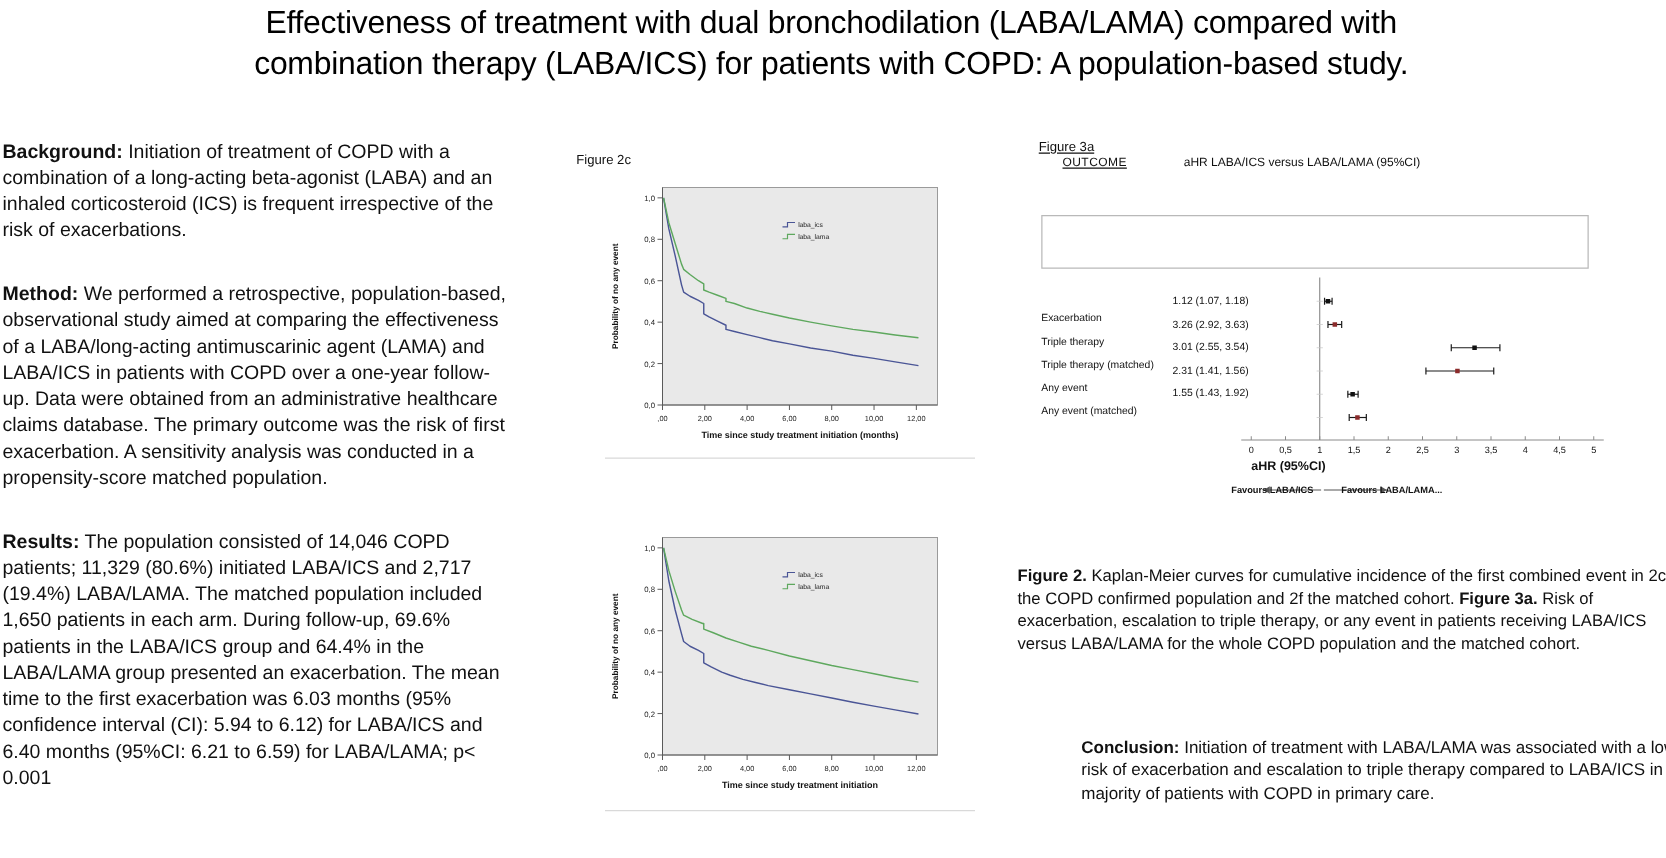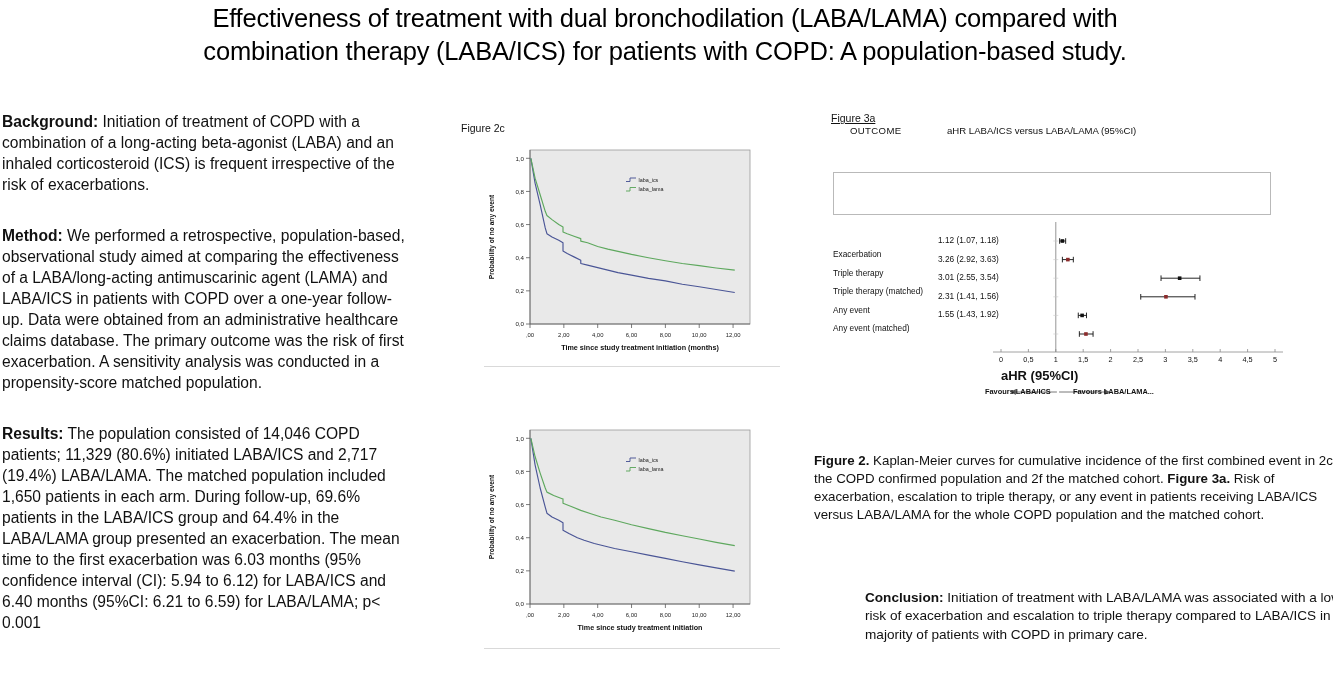--- a/index.html
+++ b/index.html
@@ -38,32 +38,32 @@
     position:absolute;height:1px;background:#d9d9d9;
   }
 
   
   .forest{position:absolute;left:805px;top:110px;width:528px;height:290px;}
   .fp-headbox{
     position:absolute;left:28px;top:62px;width:438px;height:43px;
     border:1px solid #b9b9b9;background:#fff;box-sizing:border-box;
   }
   .fp-head-outcome{
-    position:absolute;left:45px;top:15px;font-size:9.6px;letter-spacing:.35px;color:#111;
+    position:absolute;left:45px;top:15px;font-size:9.6px;letter-spacing:.35px;color:#111;text-decoration:underline;
   }
   .fp-head-ahr{
     position:absolute;left:142px;top:15px;font-size:9.6px;color:#111;
   }
   .fp-rows{position:absolute;left:28px;top:125px;width:200px;}
   .fp-row{height:18.6px;font-size:8.3px;color:#111;position:relative;}
   .fp-rowlabel{position:absolute;left:0;top:0;white-space:nowrap;margin-top:14px;}
   .fp-rowval{position:absolute;left:105px;top:0;white-space:nowrap;}
   .fp-plot{position:absolute;left:0;top:0;}
   .fp-axistitle{
-    position:absolute;left:196px;top:258px;font-size:13px;font-weight:bold;color:#111;
+    position:absolute;left:196px;top:258px;font-size:10px;font-weight:bold;color:#111;
   }
   .fp-favours{
     position:absolute;top:277px;font-size:7.4px;font-weight:bold;color:#111;
   }
   .fp-fav-ics{left:180px;}
   .fp-fav-lama{left:268px;}
 
   
   .caption{
     position:absolute;left:814px;top:452px;width:519px;

